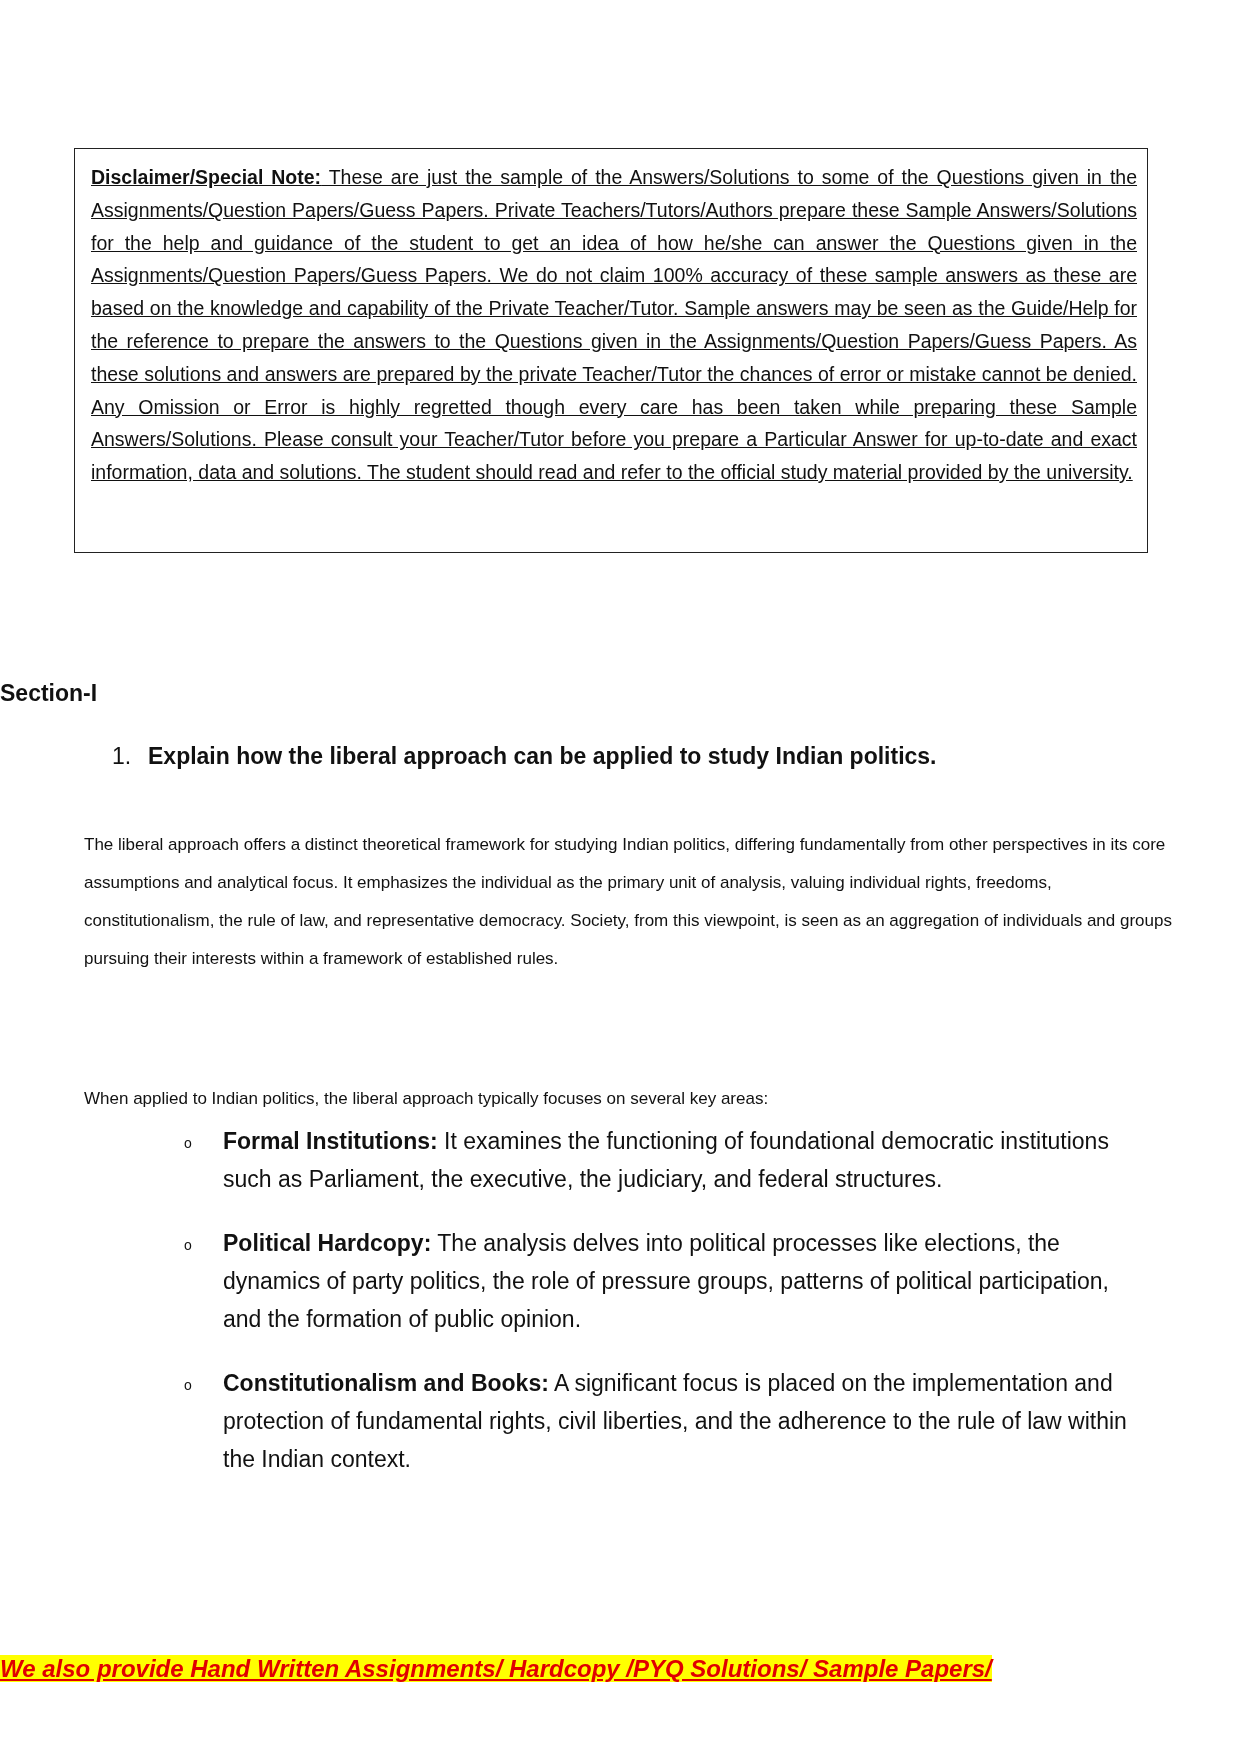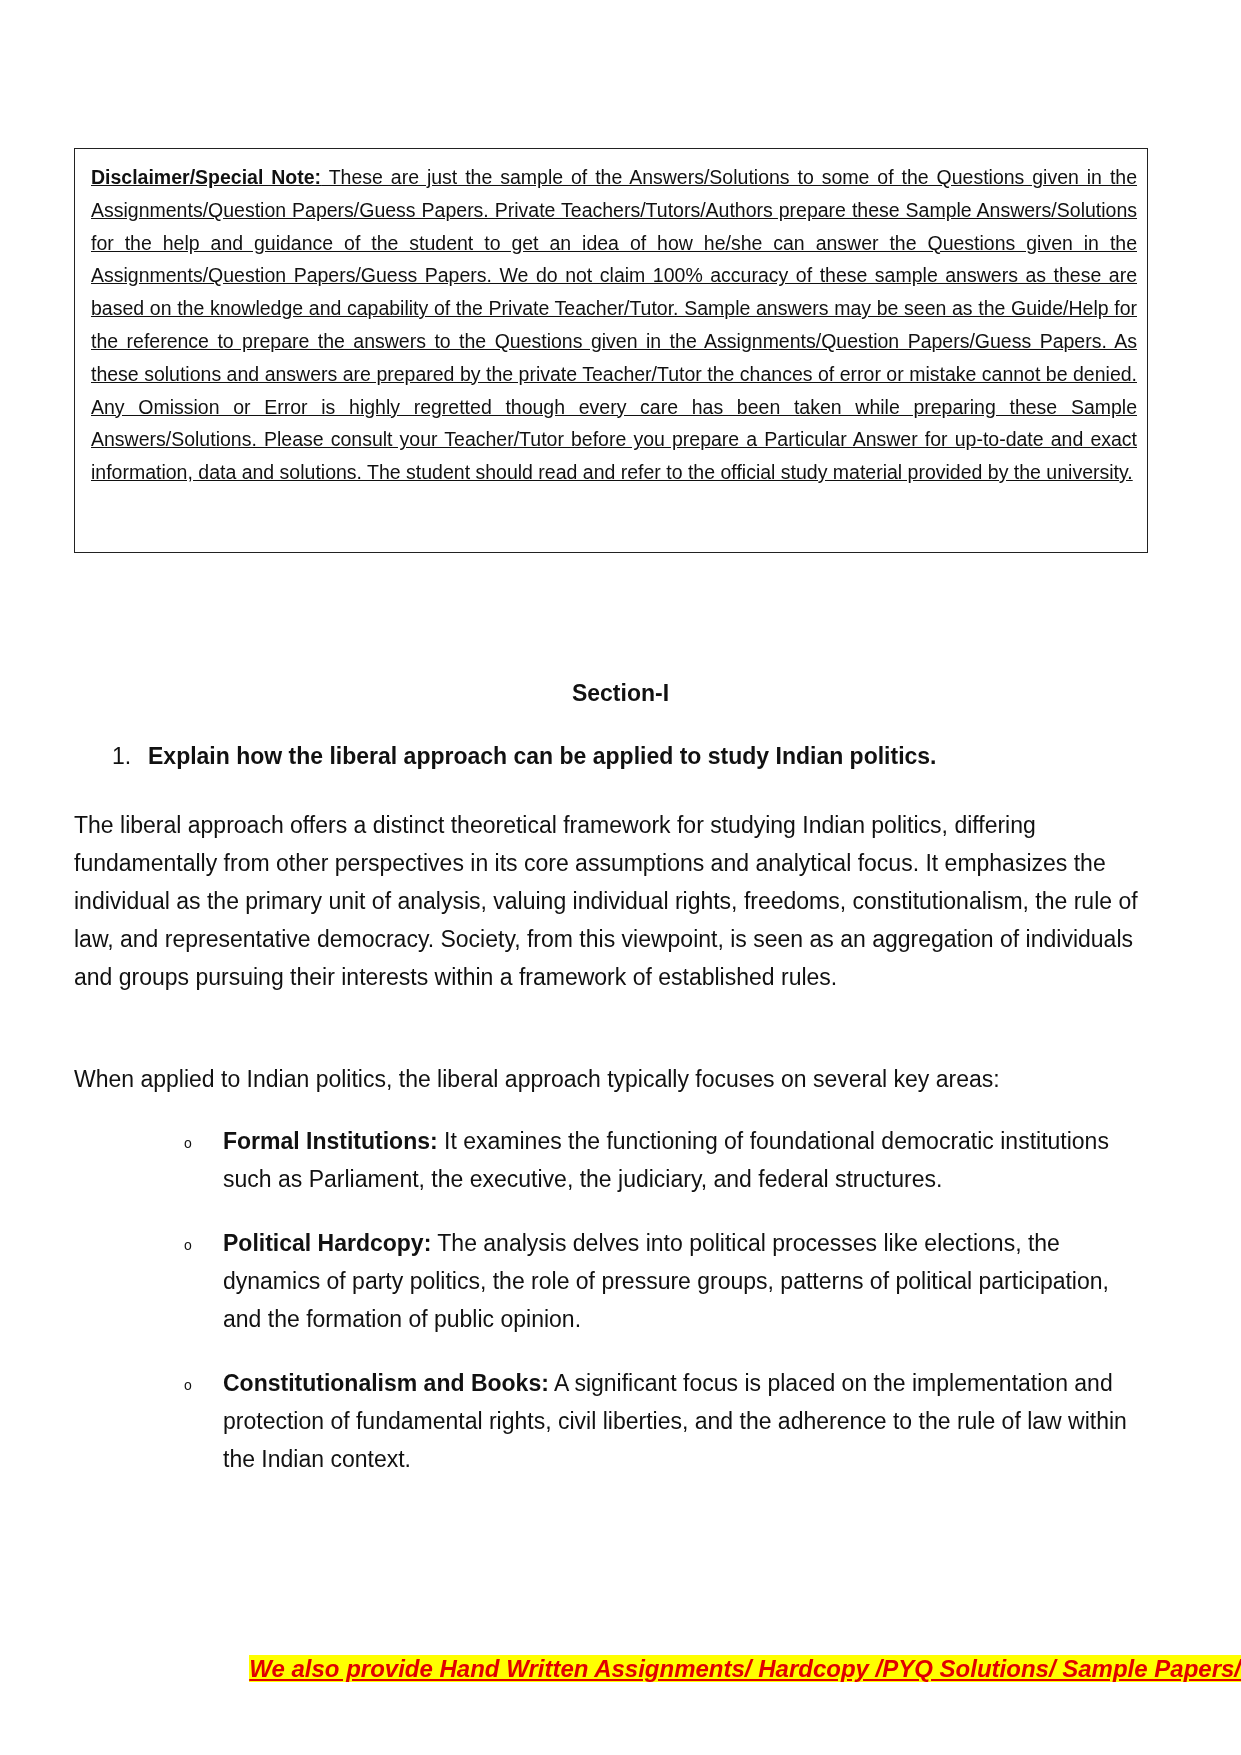--- a/index.html
+++ b/index.html
@@ -2,33 +2,33 @@
 <html><head>
 <meta charset="utf-8">
 <style>
   html, body { margin:0; padding:0; background:#ffffff; }
   body { width:1241px; height:1755px; position:relative; overflow:hidden;
          font-family:"Liberation Sans", "DejaVu Sans", sans-serif; color:#111; }
   .disclaimer { position:absolute; left:74px; top:148px; width:1074px; height:405px;
     border:1.5px solid #222; box-sizing:border-box; padding:12px 10px 8px 16px;
     font-size:19.5px; line-height:32.8px; text-align:justify; text-decoration:underline; }
   .disclaimer b { font-weight:bold; }
-  .section-title { position:absolute; top:680px; left:0; width:1241px; text-align:center;
+  .section-title { position:absolute; top:680px; left:0; width:1241px; text-align:left;
     font-weight:bold; font-size:23px; }
   .question { position:absolute; top:743px; left:112px; font-size:23px; }
   .question .num { display:inline-block; width:36px; }
   .question .qtext { font-weight:bold; }
-  .para { position:absolute; left:74px; width:1100px; font-size:23px; line-height:38px; }
+  .para { position:absolute; left:84px; width:1100px; font-size:17px; line-height:38px;margin-top:20px; }
   .p1 { top:806px; }
   .p2 { top:1060px; }
   .bullets { position:absolute; left:186px; top:1122px; width:960px; }
   .bullet { position:relative; font-size:23px; line-height:38px; padding-left:37px; margin-bottom:26px; }
   .bullet .mark { position:absolute; left:-2px; top:2px; font-size:14px; }
   .bullet b { font-weight:bold;text-align:center; }
-  .footer { position:absolute; top:1652px; left:0; width:1241px; text-align:right;
+  .footer { position:absolute; top:1652px; left:0; width:1241px; text-align:left;
     font-style:italic; font-weight:bold; font-size:24px; line-height:34px; color:#e00000; }
   .footer span { background:#ffff00; text-decoration:underline; }
 </style>
 </head>
 <body>
 
 <div class="disclaimer">
   <b>Disclaimer/Special Note:</b><span> These are just the sample of the Answers/Solutions to some of the Questions given in the Assignments/Question Papers/Guess Papers. Private Teachers/Tutors/Authors prepare these Sample Answers/Solutions for the help and guidance of the student to get an idea of how he/she can answer the Questions given in the Assignments/Question Papers/Guess Papers. We do not claim 100% accuracy of these sample answers as these are based on the knowledge and capability of the Private Teacher/Tutor. Sample answers may be seen as the Guide/Help for the reference to prepare the answers to the Questions given in the Assignments/Question Papers/Guess Papers. As these solutions and answers are prepared by the private Teacher/Tutor the chances of error or mistake cannot be denied. Any Omission or Error is highly regretted though every care has been taken while preparing these Sample Answers/Solutions. Please consult your Teacher/Tutor before you prepare a Particular Answer for up-to-date and exact information, data and solutions. The student should read and refer to the official study material provided by the university.</span>
 </div>
 

